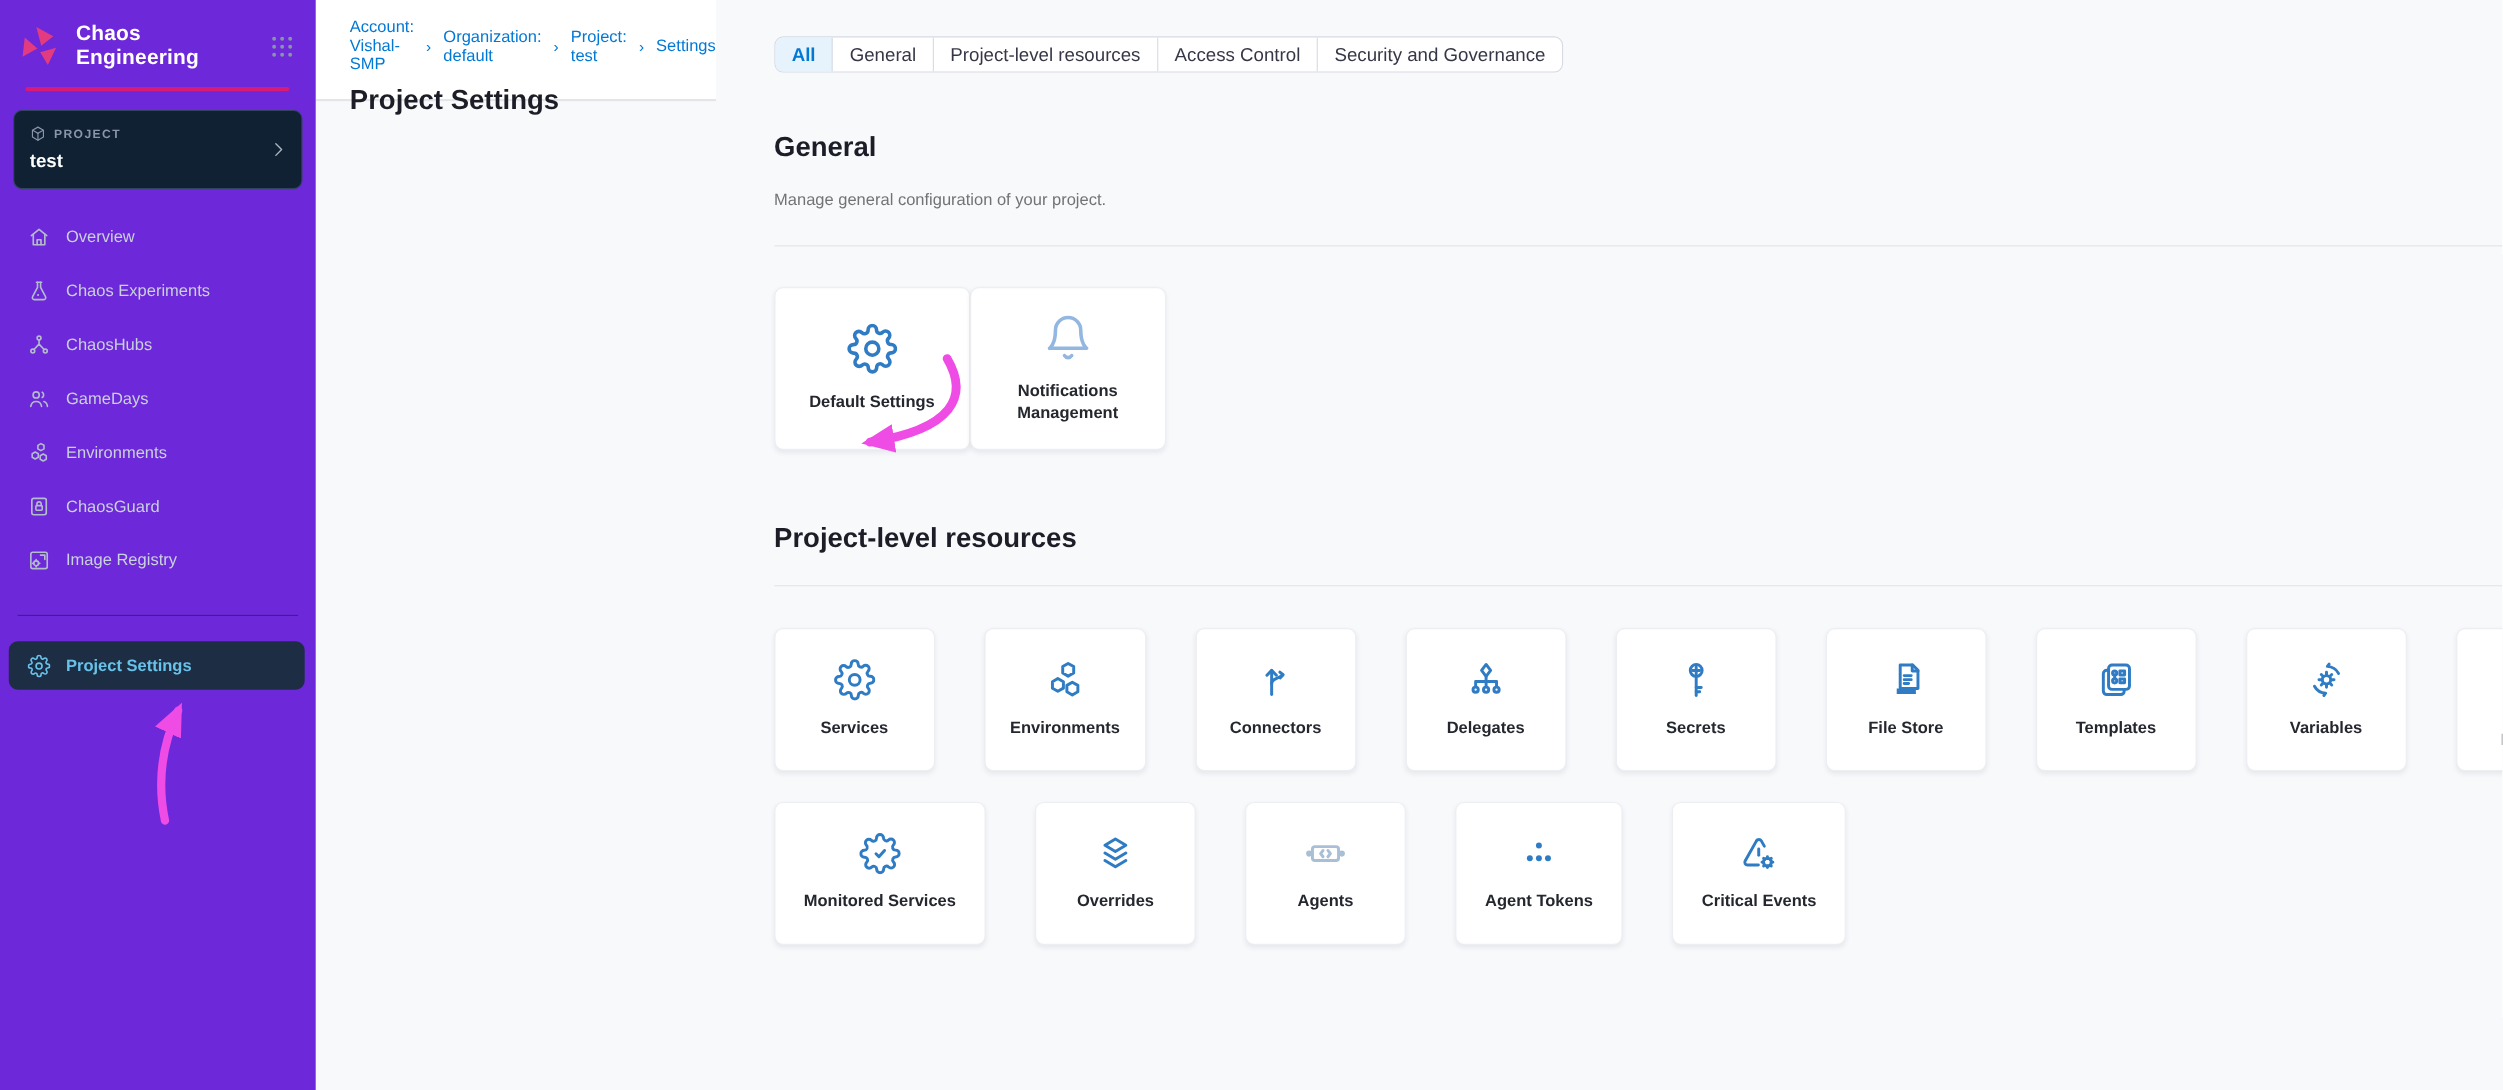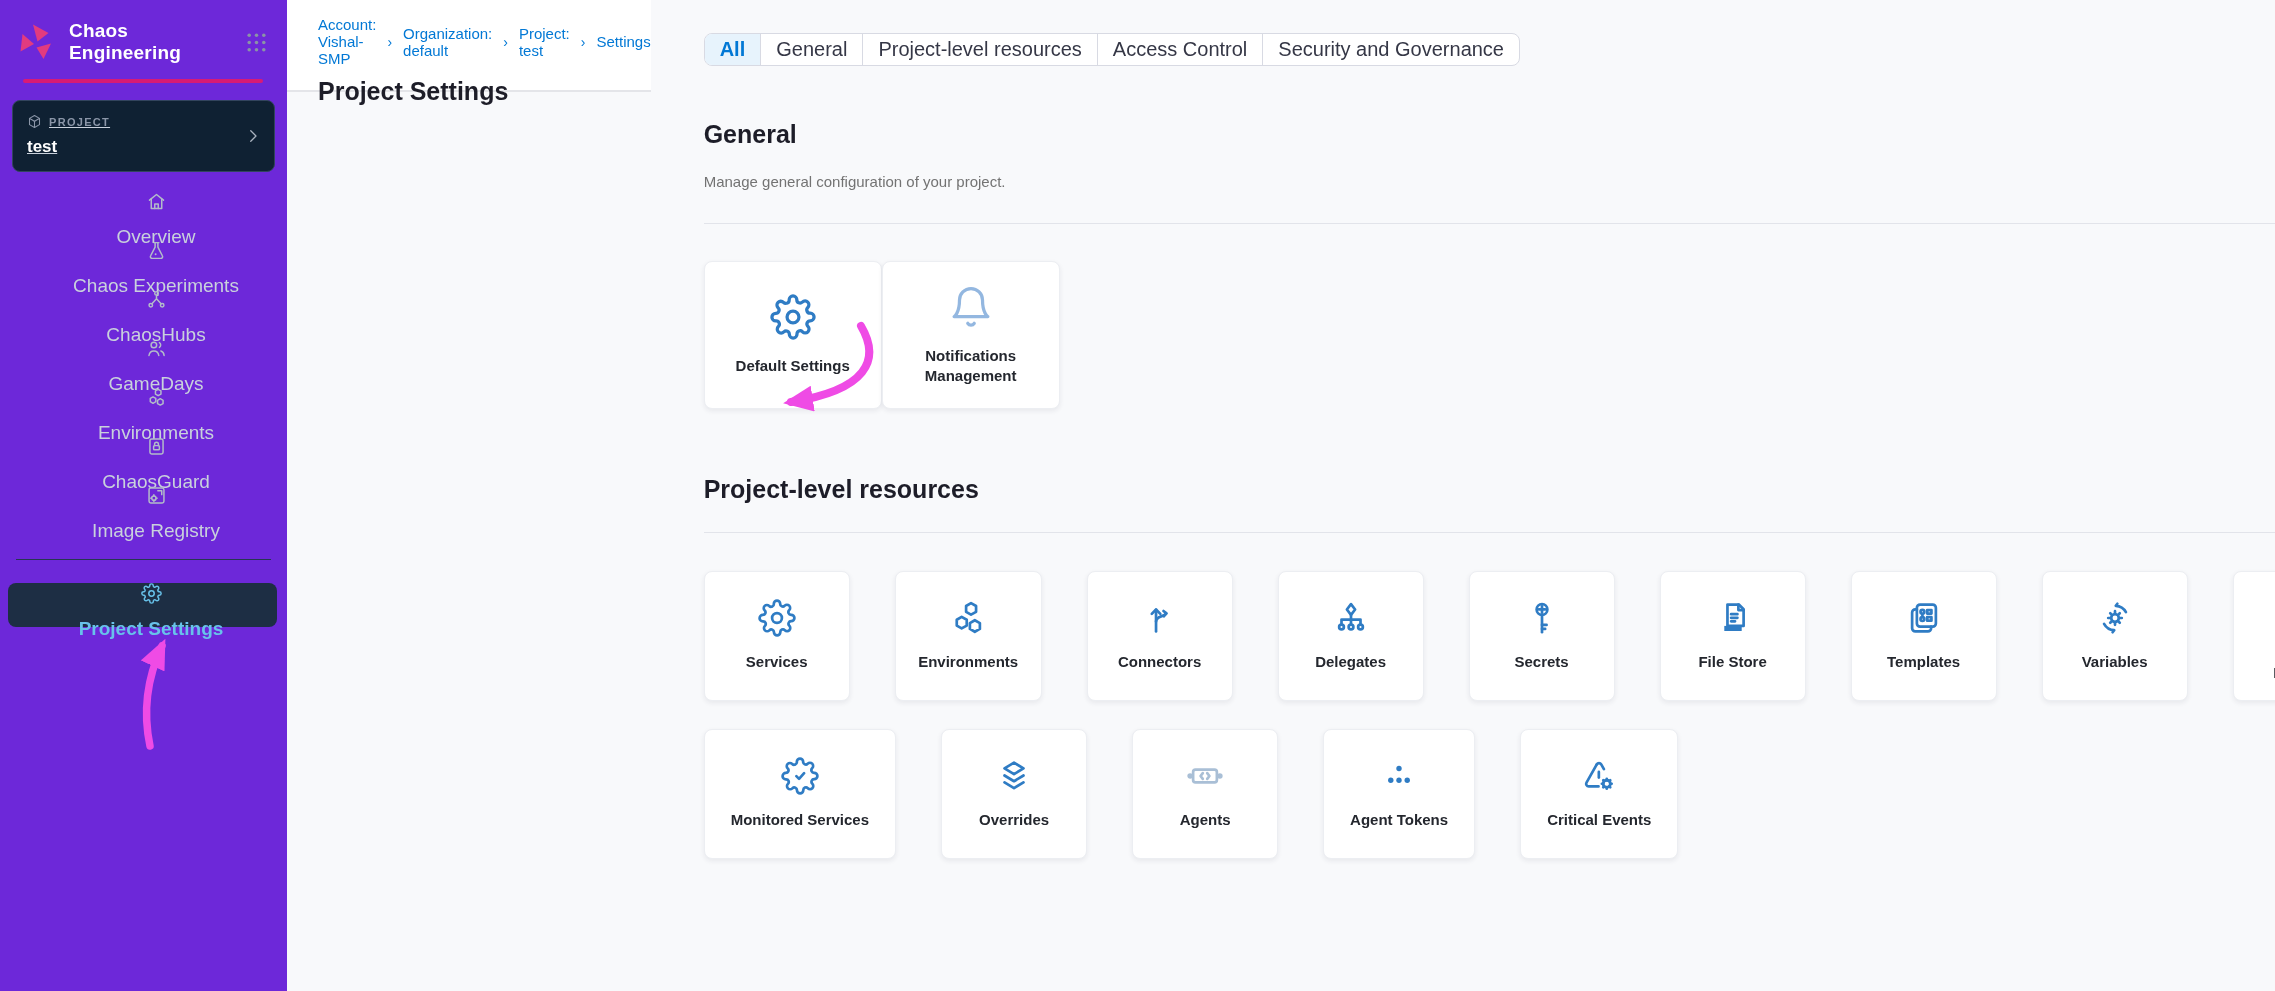--- a/index.html
+++ b/index.html
@@ -7,42 +7,42 @@
   .page { position:relative; width:2275px; height:991px; display:flex; overflow:hidden; background:#f8f9fb; }
 
   
   .sidebar { flex:0 0 287px; width:287px; background:#6d28d9; color:#c9d1dc; position:relative; }
   .logo-row { display:flex; align-items:center; gap:11px; padding:20px 18px 0 14px; }
   .logo-mark { width:44px; height:44px; flex:0 0 44px; }
   .brand-title { color:#ffffff; font-weight:bold; font-size:19px; flex:1; letter-spacing:.2px; }
   .apps-grid { width:25px; height:25px; cursor:pointer; }
   .brand-underline { height:4px; border-radius:2px; margin:15px 24px 0 23px; }
 
-  .project-card { margin:17px 12px 0; background:#0f2133; border:1px solid #32445d; border-radius:8px; padding:13px 14px 14px; position:relative; cursor:pointer;text-decoration:underline; }
+  .project-card { margin:17px 12px 0; background:#0f2133; border:1px solid #32445d; border-radius:8px; padding:13px 14px 14px; position:relative; cursor:pointer; }
   .project-label-row { display:flex; align-items:center; gap:7px; color:#8b96a8; font-size:11px; font-weight:bold; letter-spacing:1.3px; }
   .project-value { color:#ffffff; font-size:17px; font-weight:bold; margin-top:8px; }
   .project-chevron { position:absolute; right:12px; top:50%; transform:translateY(-50%); width:18px; height:18px; color:#aab3c0; }
 
   .nav { margin-top:19px; }
-  .nav-item { display:flex; align-items:center; gap:14px; height:49px; padding-left:25px; font-size:19px; color:#c9d1dc; cursor:pointer;flex-direction:column; }
+  .nav-item { display:flex; align-items:center; gap:14px; height:49px; padding-left:25px; font-size:15px; color:#c9d1dc; cursor:pointer; }
   .nav-item .icon { width:21px; height:21px; flex:0 0 21px; }
   .nav-divider { height:1px; background:#263750; margin:25px 16px 0; }
   .nav-item.active { margin:23px 10px 0 8px; height:44px; background:#1d2e44; border-radius:8px; padding-left:17px; color:#68c2ea; font-weight:bold; }
 
   
   .main { flex:1; display:flex; flex-direction:row; min-width:0; }
   .header { background:#ffffff; height:92px; flex:0 0 92px; border-bottom:2px solid #e4e5e9; padding:16px 0 0 31px; }
   .breadcrumb { display:flex; align-items:center; gap:11px; font-size:15px; }
   .crumb { cursor:pointer; }
   .crumb-sep { font-size:14px; }
   .page-title { margin-top:10px; font-size:25px; font-weight:bold; color:#1d1d28; }
 
   .content { flex:1; padding:33px 0 0 53px; position:relative; }
   .tabs { display:inline-flex; align-items:stretch; height:33px; background:#ffffff; border:1px solid #d8dae3; border-radius:8px; overflow:hidden; }
-  .tab { display:flex; align-items:center; padding:0 15px; font-size:20px; color:#353746; border-right:1px solid #d8dae3; cursor:pointer; white-space:nowrap; }
+  .tab { display:flex; align-items:center; padding:0 15px; font-size:17px; color:#353746; border-right:1px solid #d8dae3; cursor:pointer; white-space:nowrap; }
   .tab:last-child { border-right:none; }
   .tab.active { background:#e7f3fc; font-weight:bold; }
 
   .section-title { font-size:25px; line-height:30px; font-weight:bold; color:#1d1d28; }
   .st-general { margin-top:53px; }
   .section-desc { margin-top:22px; font-size:15px; line-height:21px; color:#737373; }
   .divider { height:1px; background:#e2e4ea; }
   .div-general { margin-top:31px; }
   .st-resources { margin-top:65px; }
   .div-resources { margin-top:28px; }

